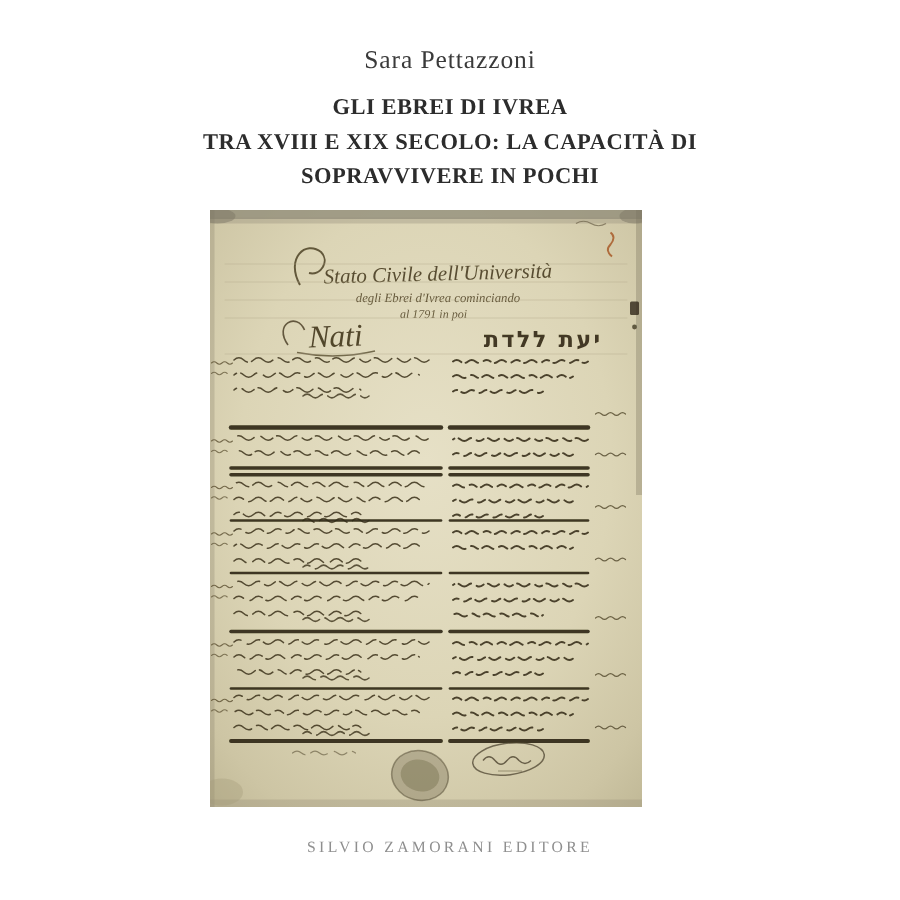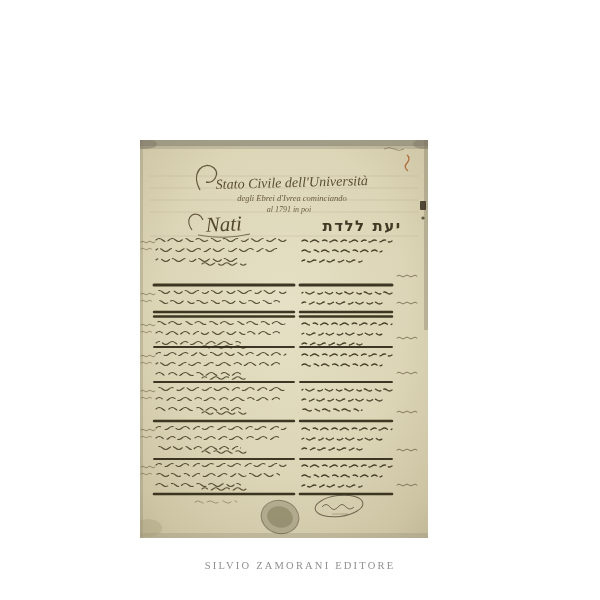--- a/index.html
+++ b/index.html
@@ -38,21 +38,27 @@
   .ms-script-sm{font:italic 8.5px "Liberation Serif",serif;fill:#55482a;opacity:.9;}
   .ms-script-xs{font:italic 8px "Liberation Serif",serif;fill:#55482a;opacity:.85;}
   .ms-nati{font:italic 21px "Liberation Serif",serif;fill:#463a20;opacity:.92;}
   .ms-heb{font:700 15px "DejaVu Sans",sans-serif;fill:#3a311b;letter-spacing:1.5px;opacity:.95;}
 </style>
 </head>
 <body>
 
 <div class="page">
 
-
+  <div class="author">Sara Pettazzoni</div>
+
+  <div class="title">
+    <div>GLI EBREI DI IVREA</div>
+    <div>TRA XVIII E XIX SECOLO: LA CAPACITÀ DI</div>
+    <div>SOPRAVVIVERE IN POCHI</div>
+  </div>
 
   <div class="manuscript">
     <svg id="ms-svg" viewBox="0 0 288 398" width="288" height="398">
       <defs>
         <radialGradient id="paper" cx="50%" cy="42%" r="78%">
           <stop offset="0" stop-color="#e6e0c6"></stop>
           <stop offset=".55" stop-color="#dcd5b6"></stop>
           <stop offset=".85" stop-color="#cdc5a4"></stop>
           <stop offset="1" stop-color="#bfb795"></stop>
         </radialGradient>

